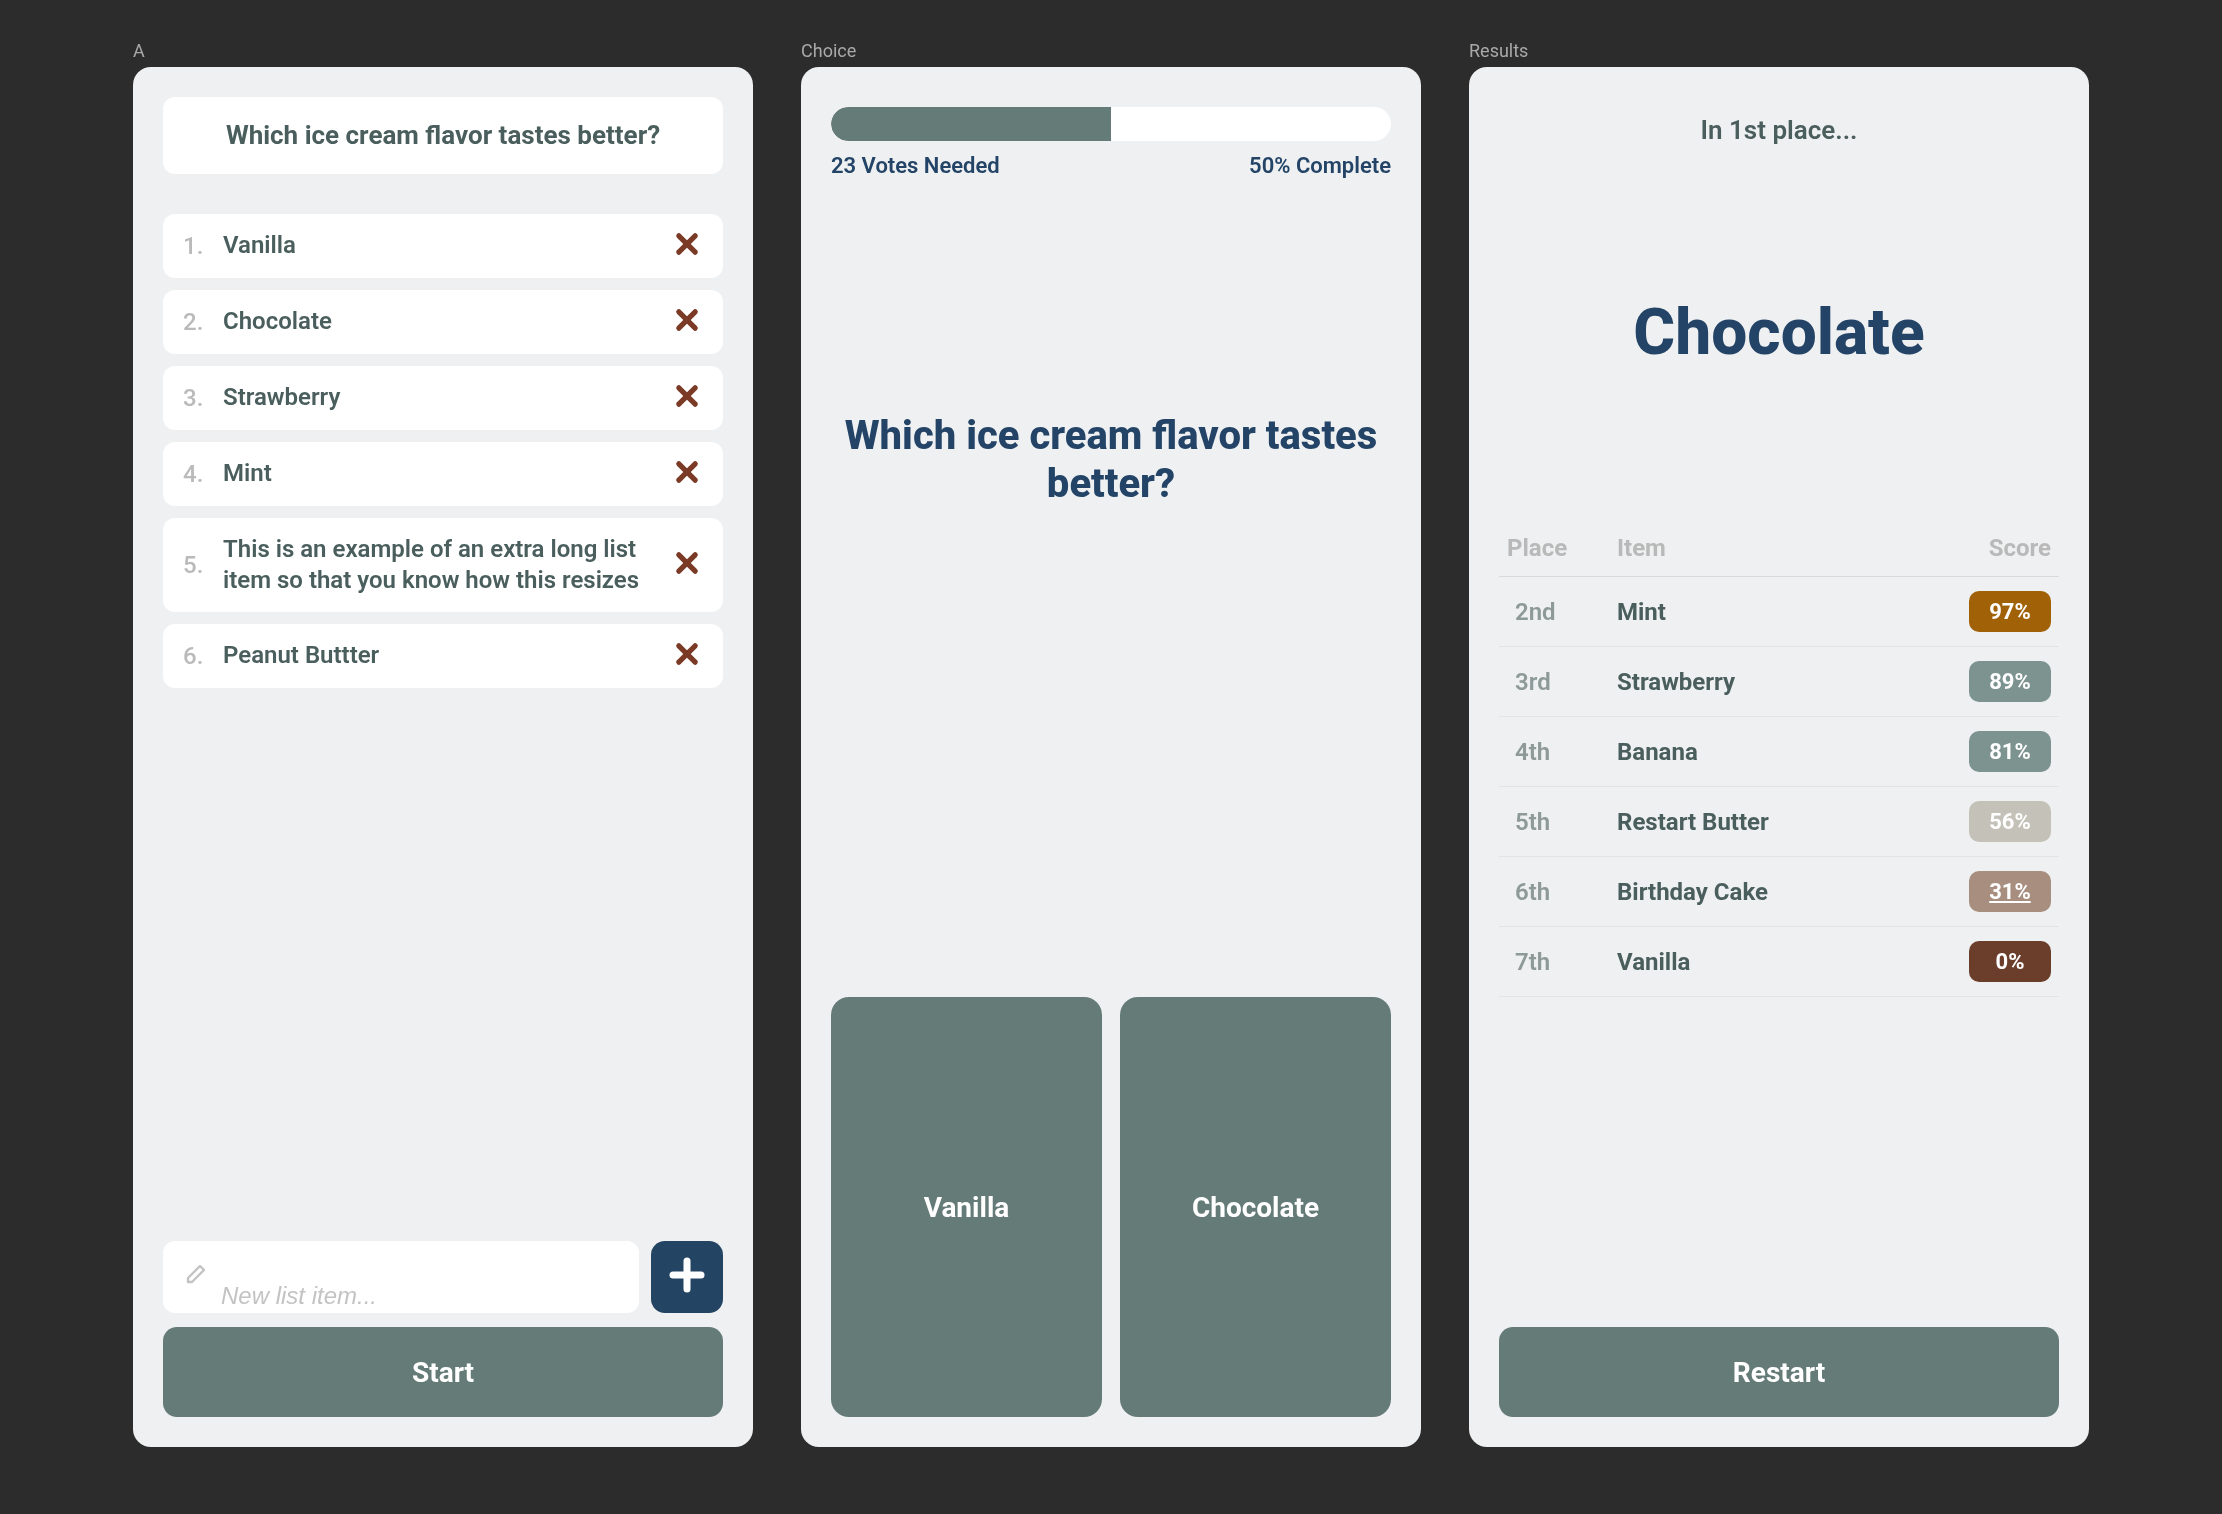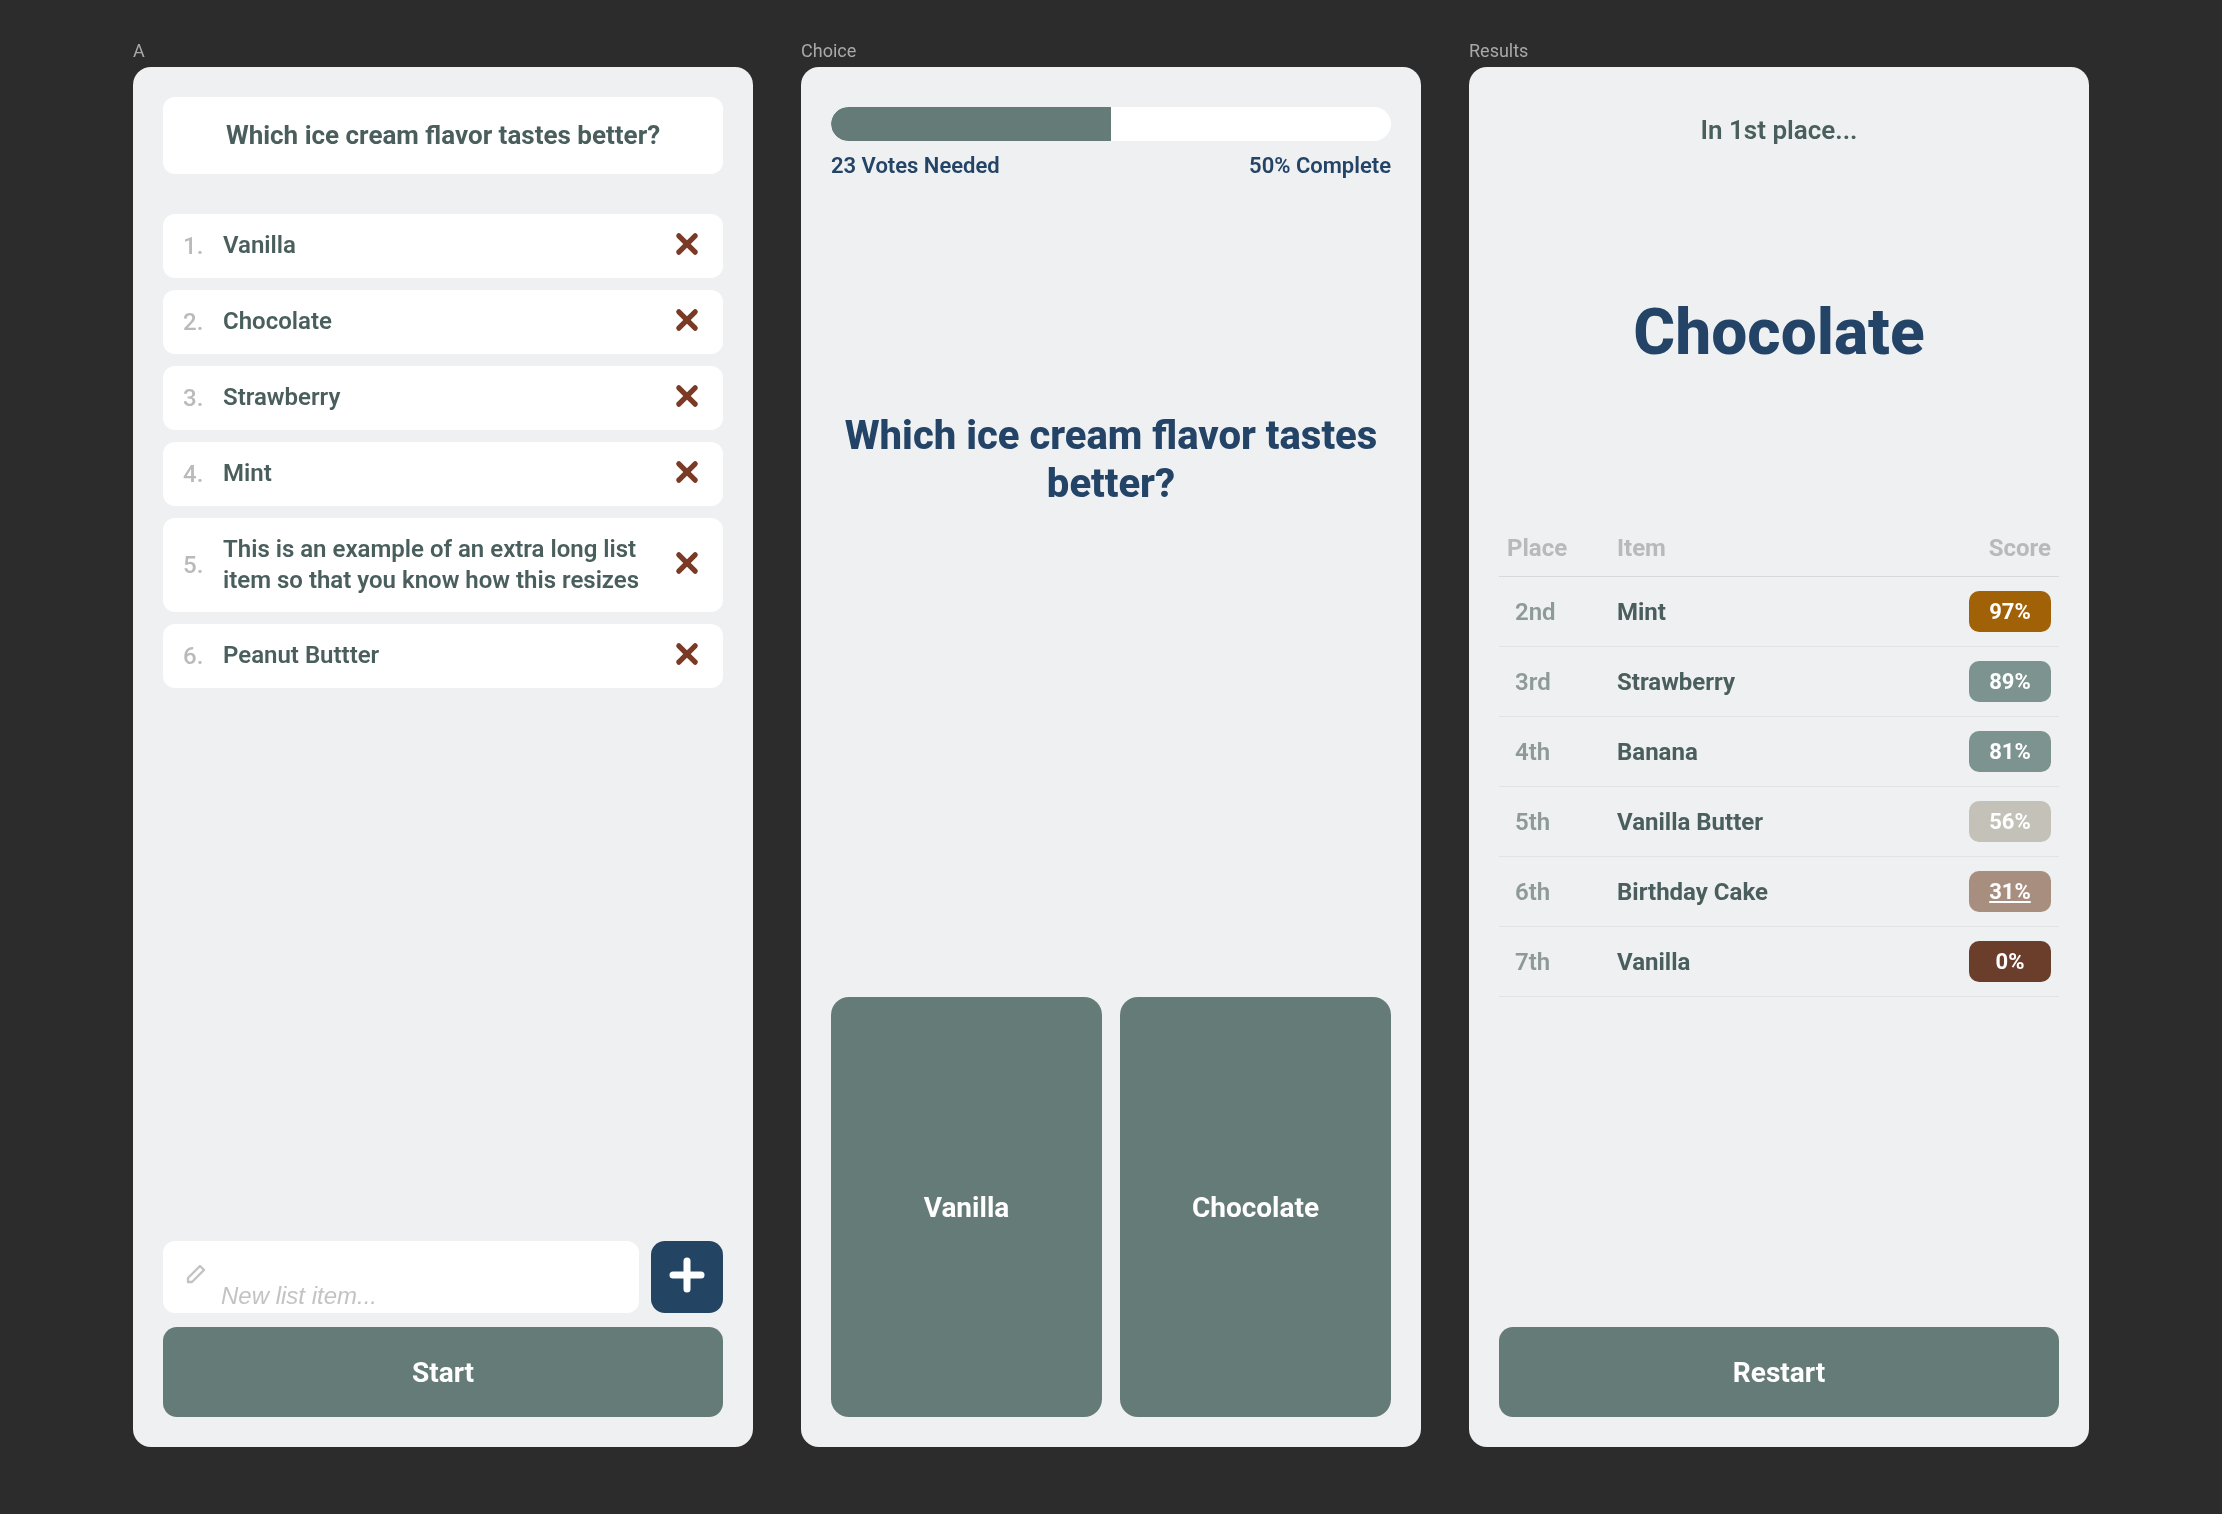--- a/index.html
+++ b/index.html
@@ -385,21 +385,21 @@
               <div class="col-item">Strawberry</div>
               <div class="col-score"><span class="score-pill" style="background: rgb(124, 147, 143);">89%</span></div>
             </div>
             <div class="results-row">
               <div class="col-place">4th</div>
               <div class="col-item">Banana</div>
               <div class="col-score"><span class="score-pill" style="background: rgb(124, 147, 143);">81%</span></div>
             </div>
             <div class="results-row">
               <div class="col-place">5th</div>
-              <div class="col-item">Vanilla Butter</div>
+              <div class="col-item">Restart Butter</div>
               <div class="col-score"><span class="score-pill" style="background: rgb(196, 194, 184);">56%</span></div>
             </div>
             <div class="results-row">
               <div class="col-place">6th</div>
               <div class="col-item">Birthday Cake</div>
               <div class="col-score"><span class="score-pill" style="background: rgb(168, 142, 127); text-decoration: underline;">31%</span></div>
             </div>
             <div class="results-row">
               <div class="col-place">7th</div>
               <div class="col-item">Vanilla</div>

